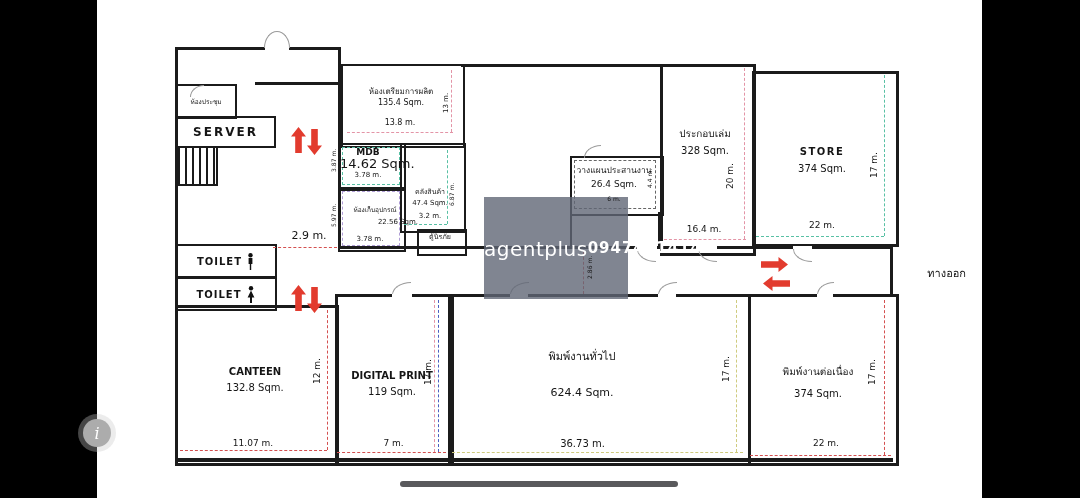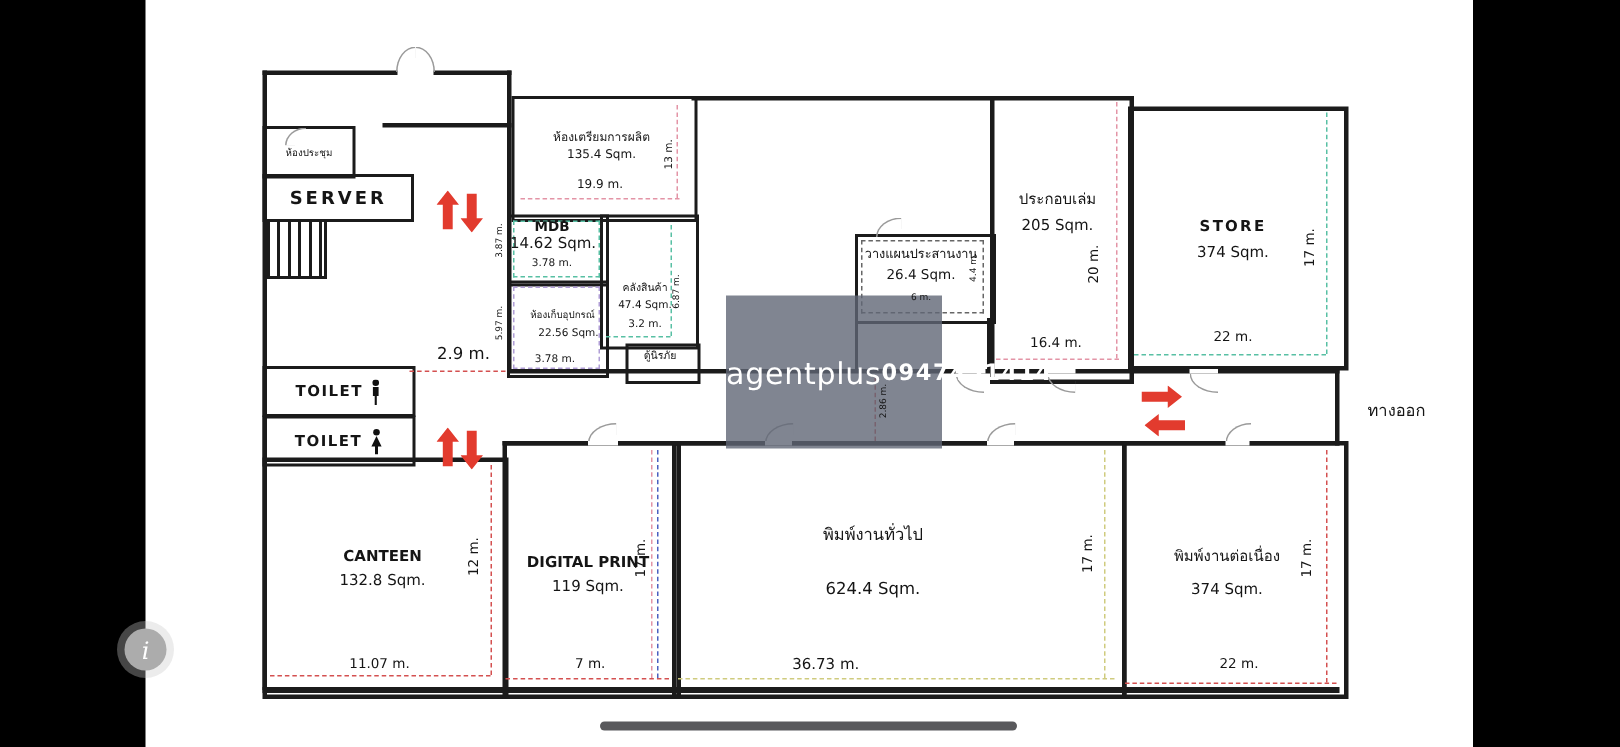--- a/index.html
+++ b/index.html
@@ -8,21 +8,21 @@
   .bar{position:absolute;top:0;height:498px;background:#000;z-index:9;}
   .bar.l{left:0;width:97px;}
   .bar.r{left:982px;width:98px;}
   .wall{position:absolute;background:#1b1b1b;z-index:2;}
   .gap{position:absolute;background:#fff;z-index:3;}
   .room{position:absolute;border:2px solid #1b1b1b;background:transparent;z-index:1;
         display:flex;align-items:center;justify-content:center;}
   .room.h3{border-width:3px;}
   .lbl{position:absolute;z-index:6;text-align:center;line-height:1.12;white-space:nowrap;color:#151515;}
   .v{transform:rotate(-90deg);transform-origin:center;display:block;width:44px;}
-  .s6{font-size:6px}.s65{font-size:6.5px}.s7{font-size:7px}.s75{font-size:10px}
+  .s6{font-size:6px}.s65{font-size:6.5px}.s7{font-size:7px}.s75{font-size:13px}
   .s8{font-size:8px}.s85{font-size:8.5px}.s9{font-size:9px}.s10{font-size:10px}
   .s11{font-size:11px}.s12{font-size:12px}
   .b{font-weight:bold;}
   .dash{position:absolute;z-index:1;}
   .dh{border-top:1px dashed;}
   .dv{border-left:1px dashed;}
   .pink{border-color:#e394a6;} .red{border-color:#d45050;} .teal{border-color:#58c0a4;}
   .violet{border-color:#b09ed6;} .blue{border-color:#4a5fc0;} .olive{border-color:#cfcb7e;}
   .dark{border-color:#666;}
   .arc{position:absolute;z-index:2;}
@@ -163,78 +163,78 @@
       </svg></span>
   <span class="arr" style="left:761px;top:257px"><svg width="27" height="15" viewBox="0 0 27 15">
         <path d="M27 7.5 L17.5 0 V4.2 H0 V10.8 H17.5 V15 Z" fill="#e23b2e"></path>
       </svg></span>
   <span class="arr" style="left:763px;top:276px"><svg width="27" height="15" viewBox="0 0 27 15" style="transform:scaleX(-1)">
         <path d="M27 7.5 L17.5 0 V4.2 H0 V10.8 H17.5 V15 Z" fill="#e23b2e"></path>
       </svg></span>
 
   <span class="lbl s8" style="left:341px;top:88px;width:120px">ห้องเตรียมการผลิต</span>
   <span class="lbl s8" style="left:341px;top:99px;width:120px">135.4 Sqm.</span>
-  <span class="lbl s8" style="left:365px;top:119px;width:70px">19.9 m.</span>
+  <span class="lbl s8" style="left:365px;top:119px;width:70px">13.8 m.</span>
   <span class="lbl s7 v" style="left:425px;top:99px">13 m.</span>
 
   <span class="lbl s9 b" style="left:340px;top:147px;width:56px">MDB</span>
   <span class="lbl s75" style="left:340px;top:157px;width:56px">14.62 Sqm.</span>
   <span class="lbl s7" style="left:340px;top:172px;width:56px">3.78 m.</span>
   <span class="lbl s6 v" style="left:312px;top:157px">3.87 m.</span>
 
   <span class="lbl s65" style="left:339px;top:207px;width:72px">ห้องเก็บอุปกรณ์</span>
-  <span class="lbl s7" style="left:340px;top:219px;width:78px">22.56 Sqm.</span>
+  <span class="lbl s7" style="left:359px;top:219px;width:78px">22.56 Sqm.</span>
   <span class="lbl s7" style="left:340px;top:236px;width:60px">3.78 m.</span>
   <span class="lbl s6 v" style="left:312px;top:212px">5.97 m.</span>
 
   <span class="lbl s7" style="left:401px;top:189px;width:58px">คลังสินค้า</span>
   <span class="lbl s7" style="left:401px;top:200px;width:58px">47.4 Sqm.</span>
   <span class="lbl s7" style="left:407px;top:213px;width:46px">3.2 m.</span>
   <span class="lbl s6 v" style="left:430px;top:191px">6.87 m.</span>
 
   <span class="lbl s7" style="left:418px;top:234px;width:44px">ตู้นิรภัย</span>
 
   <span class="lbl s85" style="left:572px;top:166px;width:84px">วางแผนประสานงาน</span>
   <span class="lbl s9" style="left:572px;top:179px;width:84px">26.4 Sqm.</span>
   <span class="lbl s6" style="left:598px;top:196px;width:32px">6 m.</span>
   <span class="lbl s6 v" style="left:628px;top:175px">4.4 m.</span>
 
   <span class="lbl s10" style="left:662px;top:128px;width:86px">ประกอบเล่ม</span>
-  <span class="lbl s10" style="left:662px;top:145px;width:86px">205 Sqm.</span>
+  <span class="lbl s10" style="left:662px;top:145px;width:86px">328 Sqm.</span>
   <span class="lbl s9" style="left:668px;top:224px;width:72px">16.4 m.</span>
   <span class="lbl s9 v" style="left:708px;top:171px">20 m.</span>
 
   <span class="lbl s10 b" style="left:772px;top:146px;width:100px;letter-spacing:1.5px">STORE</span>
   <span class="lbl s10" style="left:772px;top:163px;width:100px">374 Sqm.</span>
   <span class="lbl s9" style="left:782px;top:220px;width:80px">22 m.</span>
   <span class="lbl s9 v" style="left:852px;top:160px">17 m.</span>
 
   <span class="lbl s10 b" style="left:205px;top:366px;width:100px">CANTEEN</span>
   <span class="lbl s10" style="left:205px;top:382px;width:100px">132.8 Sqm.</span>
   <span class="lbl s9" style="left:213px;top:438px;width:80px">11.07 m.</span>
   <span class="lbl s9 v" style="left:295px;top:366px">12 m.</span>
 
   <span class="lbl s10 b" style="left:337px;top:370px;width:110px">DIGITAL PRINT</span>
   <span class="lbl s10" style="left:337px;top:386px;width:110px">119 Sqm.</span>
   <span class="lbl s9" style="left:366px;top:438px;width:55px">7 m.</span>
   <span class="lbl s9 v" style="left:406px;top:367px">17 m.</span>
 
   <span class="lbl s11" style="left:518px;top:351px;width:128px">พิมพ์งานทั่วไป</span>
   <span class="lbl s11" style="left:518px;top:387px;width:128px">624.4 Sqm.</span>
-  <span class="lbl s10" style="left:508px;top:438px;width:85px">36.73 m.</span>
+  <span class="lbl s10" style="left:540px;top:438px;width:85px">36.73 m.</span>
   <span class="lbl s9 v" style="left:704px;top:364px">17 m.</span>
 
   <span class="lbl s10" style="left:758px;top:366px;width:120px">พิมพ์งานต่อเนื่อง</span>
   <span class="lbl s10" style="left:760px;top:388px;width:116px">374 Sqm.</span>
   <span class="lbl s9" style="left:786px;top:438px;width:80px">22 m.</span>
   <span class="lbl s9 v" style="left:850px;top:367px">17 m.</span>
 
   <span class="lbl s11" style="left:280px;top:230px;width:58px">2.9 m.</span>
   <span class="lbl s6 v" style="left:568px;top:264px">2.86 m.</span>
-  <span class="lbl s11" style="left:896px;top:268px;width:70px;text-align:center">ทางออก</span>
+  <span class="lbl s11" style="left:896px;top:268px;width:70px;text-align:right">ทางออก</span>
 
   <div class="watermark">
     <svg width="34" height="30" viewBox="0 0 34 30" style="margin-top:6px">
       <path d="M17 3 L31 27 H3 Z" fill="none" stroke="#fff" stroke-width="3.5" stroke-linejoin="round"></path>
     </svg>
     <span class="wm-brand">agentplus</span>
     <span class="wm-phone">0947451414</span>
   </div>
 
   <div class="info-btn">

